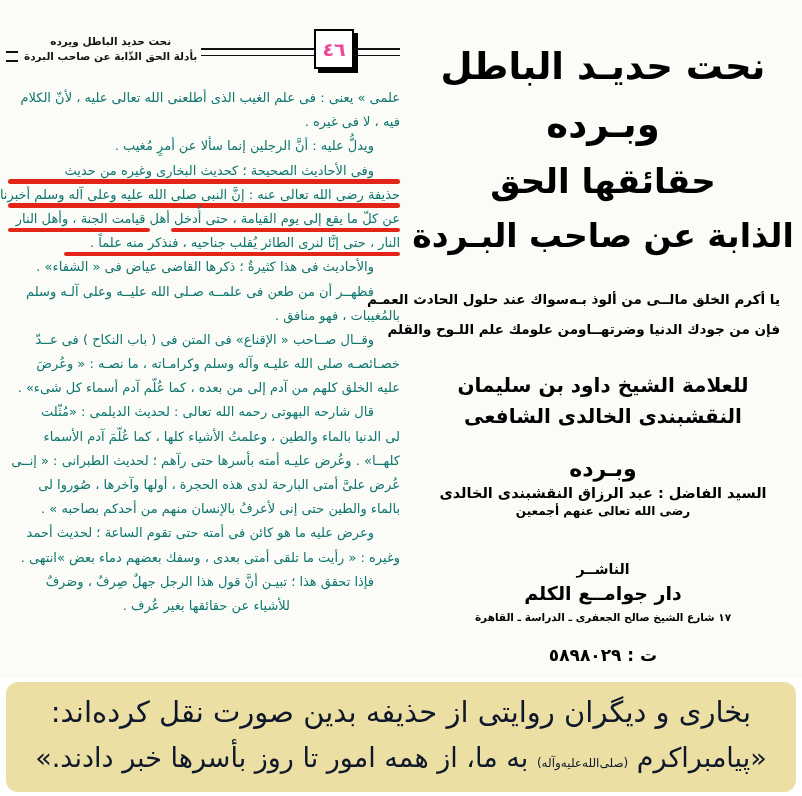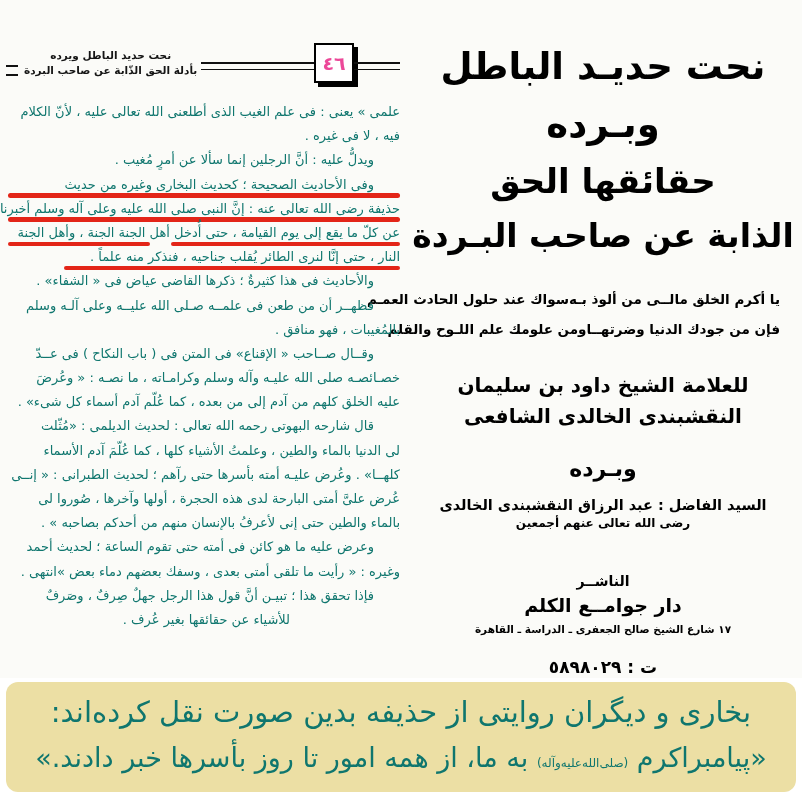--- a/index.html
+++ b/index.html
@@ -12,21 +12,21 @@
   }
   .scan{
     width:802px;height:678px;
     background:#fbfbf8;
     display:flex;flex-direction:row;
     direction:ltr;
   }
   
   .left-page{
     width:404px;box-sizing:border-box;
-    padding:40px 4px 0 6px;
+    padding:26px 4px 0 6px;
     direction:rtl;
     color:#1c1c1c;
   }
   .lp-header{
     display:flex;direction:ltr;align-items:center;
     height:46px;
   }
   .hdr-eq{width:12px;height:7px;border-top:2.5px solid #111;border-bottom:2.5px solid #111;margin:14px 2px 0 0;}
   .hdr-text{
     direction:rtl;text-align:center;
@@ -78,21 +78,21 @@
   .bt1{font-size:37px;line-height:58px;}
   .bt2{font-size:34px;line-height:54px;}
   .bt3{font-size:33px;line-height:56px;}
   .verses{margin-top:20px;padding:0 14px;}
   .verse-row{
     display:flex;direction:rtl;justify-content:space-between;
     font-size:13.5px;font-weight:bold;line-height:30px;white-space:nowrap;
   }
   .author{margin-top:26px;font-size:20px;font-weight:bold;line-height:31px;}
   .tahqiq{margin-top:24px;font-size:22px;font-weight:bold;}
-  .researcher{margin-top:16px;font-size:14.5px;font-weight:bold;}
+  .researcher{margin-top:4px;font-size:14.5px;font-weight:bold;}
   .researcher-note{margin-top:3px;font-size:12px;font-weight:bold;}
   .publisher{margin-top:44px;line-height:1;}
   .pub-label{font-size:14px;font-weight:bold;}
   .pub-name{margin-top:8px;font-size:19px;font-weight:bold;}
   .pub-address{margin-top:9px;font-size:10.5px;font-weight:bold;}
   .pub-phone{margin-top:24px;font-size:17px;font-weight:bold;}
   
   .annotation{
     position:absolute;left:6px;right:6px;top:682px;height:110px;
     border-radius:12px;
@@ -122,21 +122,21 @@
       </div>
       <div class="hdr-rule short"></div>
     </div>
 
     <div class="lp-body" style="--red: #e32518;">
       <div class="ln">علمى » يعنى : فى علم الغيب الذى أطلعنى الله تعالى عليه ، لأنّ الكلام</div>
       <div class="ln">فيه ، لا فى غيره .</div>
       <div class="ln gap indent">ويدلُّ عليه : أنَّ الرجلين إنما سألا عن أمرٍ مُغيب .</div>
       <div class="ln gap indent u-full">وفى الأحاديث الصحيحة ؛ كحديث البخارى وغيره من حديث</div>
       <div class="ln u-full">حذيفة رضى الله تعالى عنه : إنَّ النبى صلى الله عليه وعلى آله وسلم أخبرنا</div>
-      <div class="ln u-two">عن كلّ ما يقع إلى يوم القيامة ، حتى أُدخل أهل الجنة الجنة ، وأهل الجنة</div>
+      <div class="ln u-two">عن كلّ ما يقع إلى يوم القيامة ، حتى أُدخل أهل قيامت الجنة ، وأهل النار</div>
       <div class="ln u-most">النار ، حتى إنَّا لنرى الطائر يُقلب جناحيه ، فنذكر منه علماً .</div>
       <div class="ln gap indent">والأحاديث فى هذا كثيرةٌ ؛ ذكرها القاضى عياض فى « الشفاء» .</div>
       <div class="ln gap indent">فظهــر أن من طعن فى علمــه صـلى الله عليــه وعلى آلـه وسلم</div>
       <div class="ln">بالمُغيبات ، فهو منافق .</div>
       <div class="ln gap indent">وقــال صــاحب « الإقناع» فى المتن فى ( باب النكاح ) فى عــدّ</div>
       <div class="ln">خصـائصـه صلى الله عليـه وآله وسلم وكرامـاته ، ما نصـه : « وعُرضَ</div>
       <div class="ln">عليه الخلق كلهم من آدم إلى من بعده ، كما عُلّم آدم أسماء كل شىء» .</div>
       <div class="ln gap indent">قال شارحه البهوتى رحمه الله تعالى : لحديث الديلمى : «مُثّلت</div>
       <div class="ln">لى الدنيا بالماء والطين ، وعلمتُ الأشياء كلها ، كما عُلّمَ آدم الأسماء</div>
       <div class="ln">كلهــا» . وعُرض عليـه أمته بأسرها حتى رآهم ؛ لحديث الطبرانى : « إنــى</div>
@@ -178,16 +178,16 @@
 
     <div class="publisher">
       <div class="pub-label">الناشــر</div>
       <div class="pub-name">دار جوامــع الكلم</div>
       <div class="pub-address">١٧ شارع الشيخ صالح الجعفرى ـ الدراسة ـ القاهرة</div>
       <div class="pub-phone">ت : ٥٨٩٨٠٢٩</div>
     </div>
   </div>
 </div>
 
-<div class="annotation" style="background: rgb(236, 223, 164); color: #0f766e;">
+<div class="annotation" style="background: rgb(236, 223, 164); color: #0f172a;">
   <div class="ann-line1">بخارى و ديگران روايتى از حذيفه بدين صورت نقل كرده‌اند:</div>
   <div class="ann-line2"><span>«پيامبراكرم </span><span class="ann-paren">(صلى‌الله‌عليه‌وآله)</span><span> به ما، از همه امور تا روز بأسرها خبر دادند.»</span></div>
 </div>
 
 </body></html>

